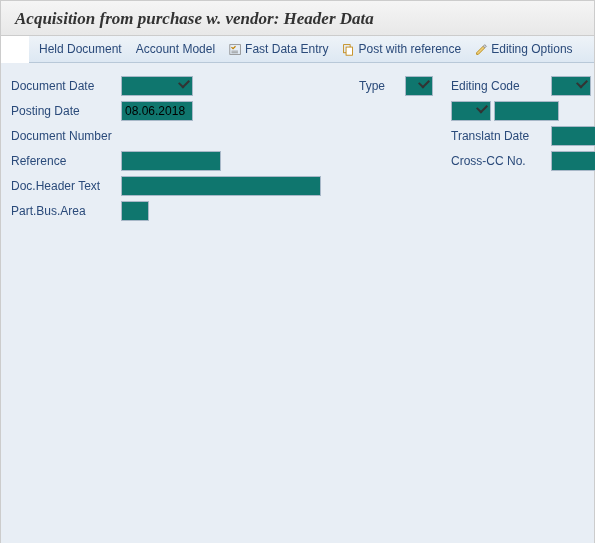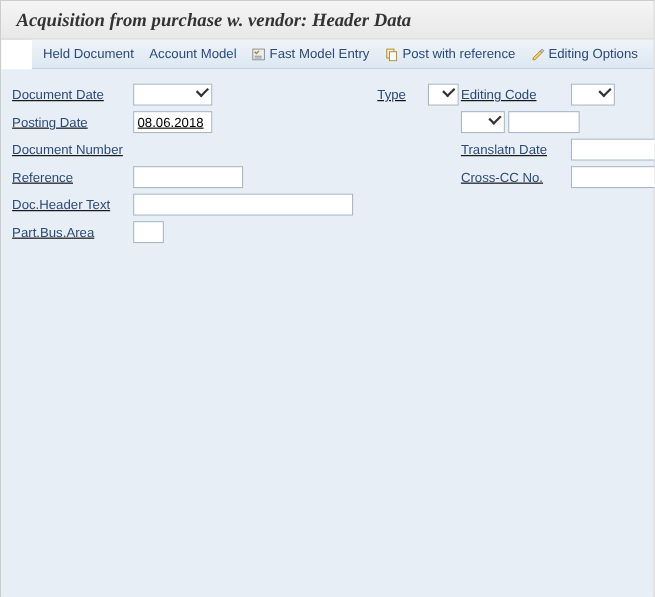--- a/index.html
+++ b/index.html
@@ -52,39 +52,38 @@
       font-size: 12px;
     }
     .content {
       background: #e8eef5;
       padding: 12px 10px;
       height: 485px;
       position: relative;
     }
     .form-area {
       display: flex;
-      gap: 2px;
-      text-decoration: underline;
+      gap: 18px;
     }
     .col { }
     .row {
       display: flex;
       align-items: center;
       margin-bottom: 3px;
       height: 22px;
     }
     .label {
       width: 110px;
       color: #2a4a7a;
       font-size: 12px;
       flex-shrink: 0;
     }
     .field {
       border: 1px solid #a8b8c8;
-      background: #ffffff;
+      background: #0f766e;
       height: 20px;
       look: #333;
       font-size: 12px;
       padding: 2px 3px;
     }
     .w-small { width: 28px; }
     .w-med { width: 72px; }
     .w-lg { width: 100px; }
     .w-xl { width: 200px; }
     .col1 .label { width: 110px; }
@@ -148,21 +147,21 @@
   <div class="toolbar">
     <span class="toolbar-item">Held Document</span>
     <span class="toolbar-item">Account Model</span>
     <span class="toolbar-item">
       <svg class="tiny" viewBox="0 0 16 16">
           <rect x="1" y="2" width="13" height="12" fill="none" stroke="#888" stroke-width="1"></rect>
           <path d="M3 5 l2 2 l3 -3" fill="none" stroke="#c08000" stroke-width="1.5"></path>
           <line x1="3" y1="10" x2="11" y2="10" stroke="#888" stroke-width="1"></line>
           <line x1="3" y1="12" x2="11" y2="12" stroke="#888" stroke-width="1"></line>
         </svg>
-      <span>Fast Model Entry</span>
+      <span>Fast Data Entry</span>
     </span>
     <span class="toolbar-item">
       <svg class="tiny" viewBox="0 0 16 16">
           <rect x="2" y="2" width="8" height="10" fill="none" stroke="#c08000" stroke-width="1"></rect>
           <rect x="5" y="5" width="8" height="10" fill="#fff" stroke="#c08000" stroke-width="1"></rect>
         </svg>
       <span>Post with reference</span>
     </span>
     <span class="toolbar-item">
       <svg class="tiny" viewBox="0 0 16 16">

